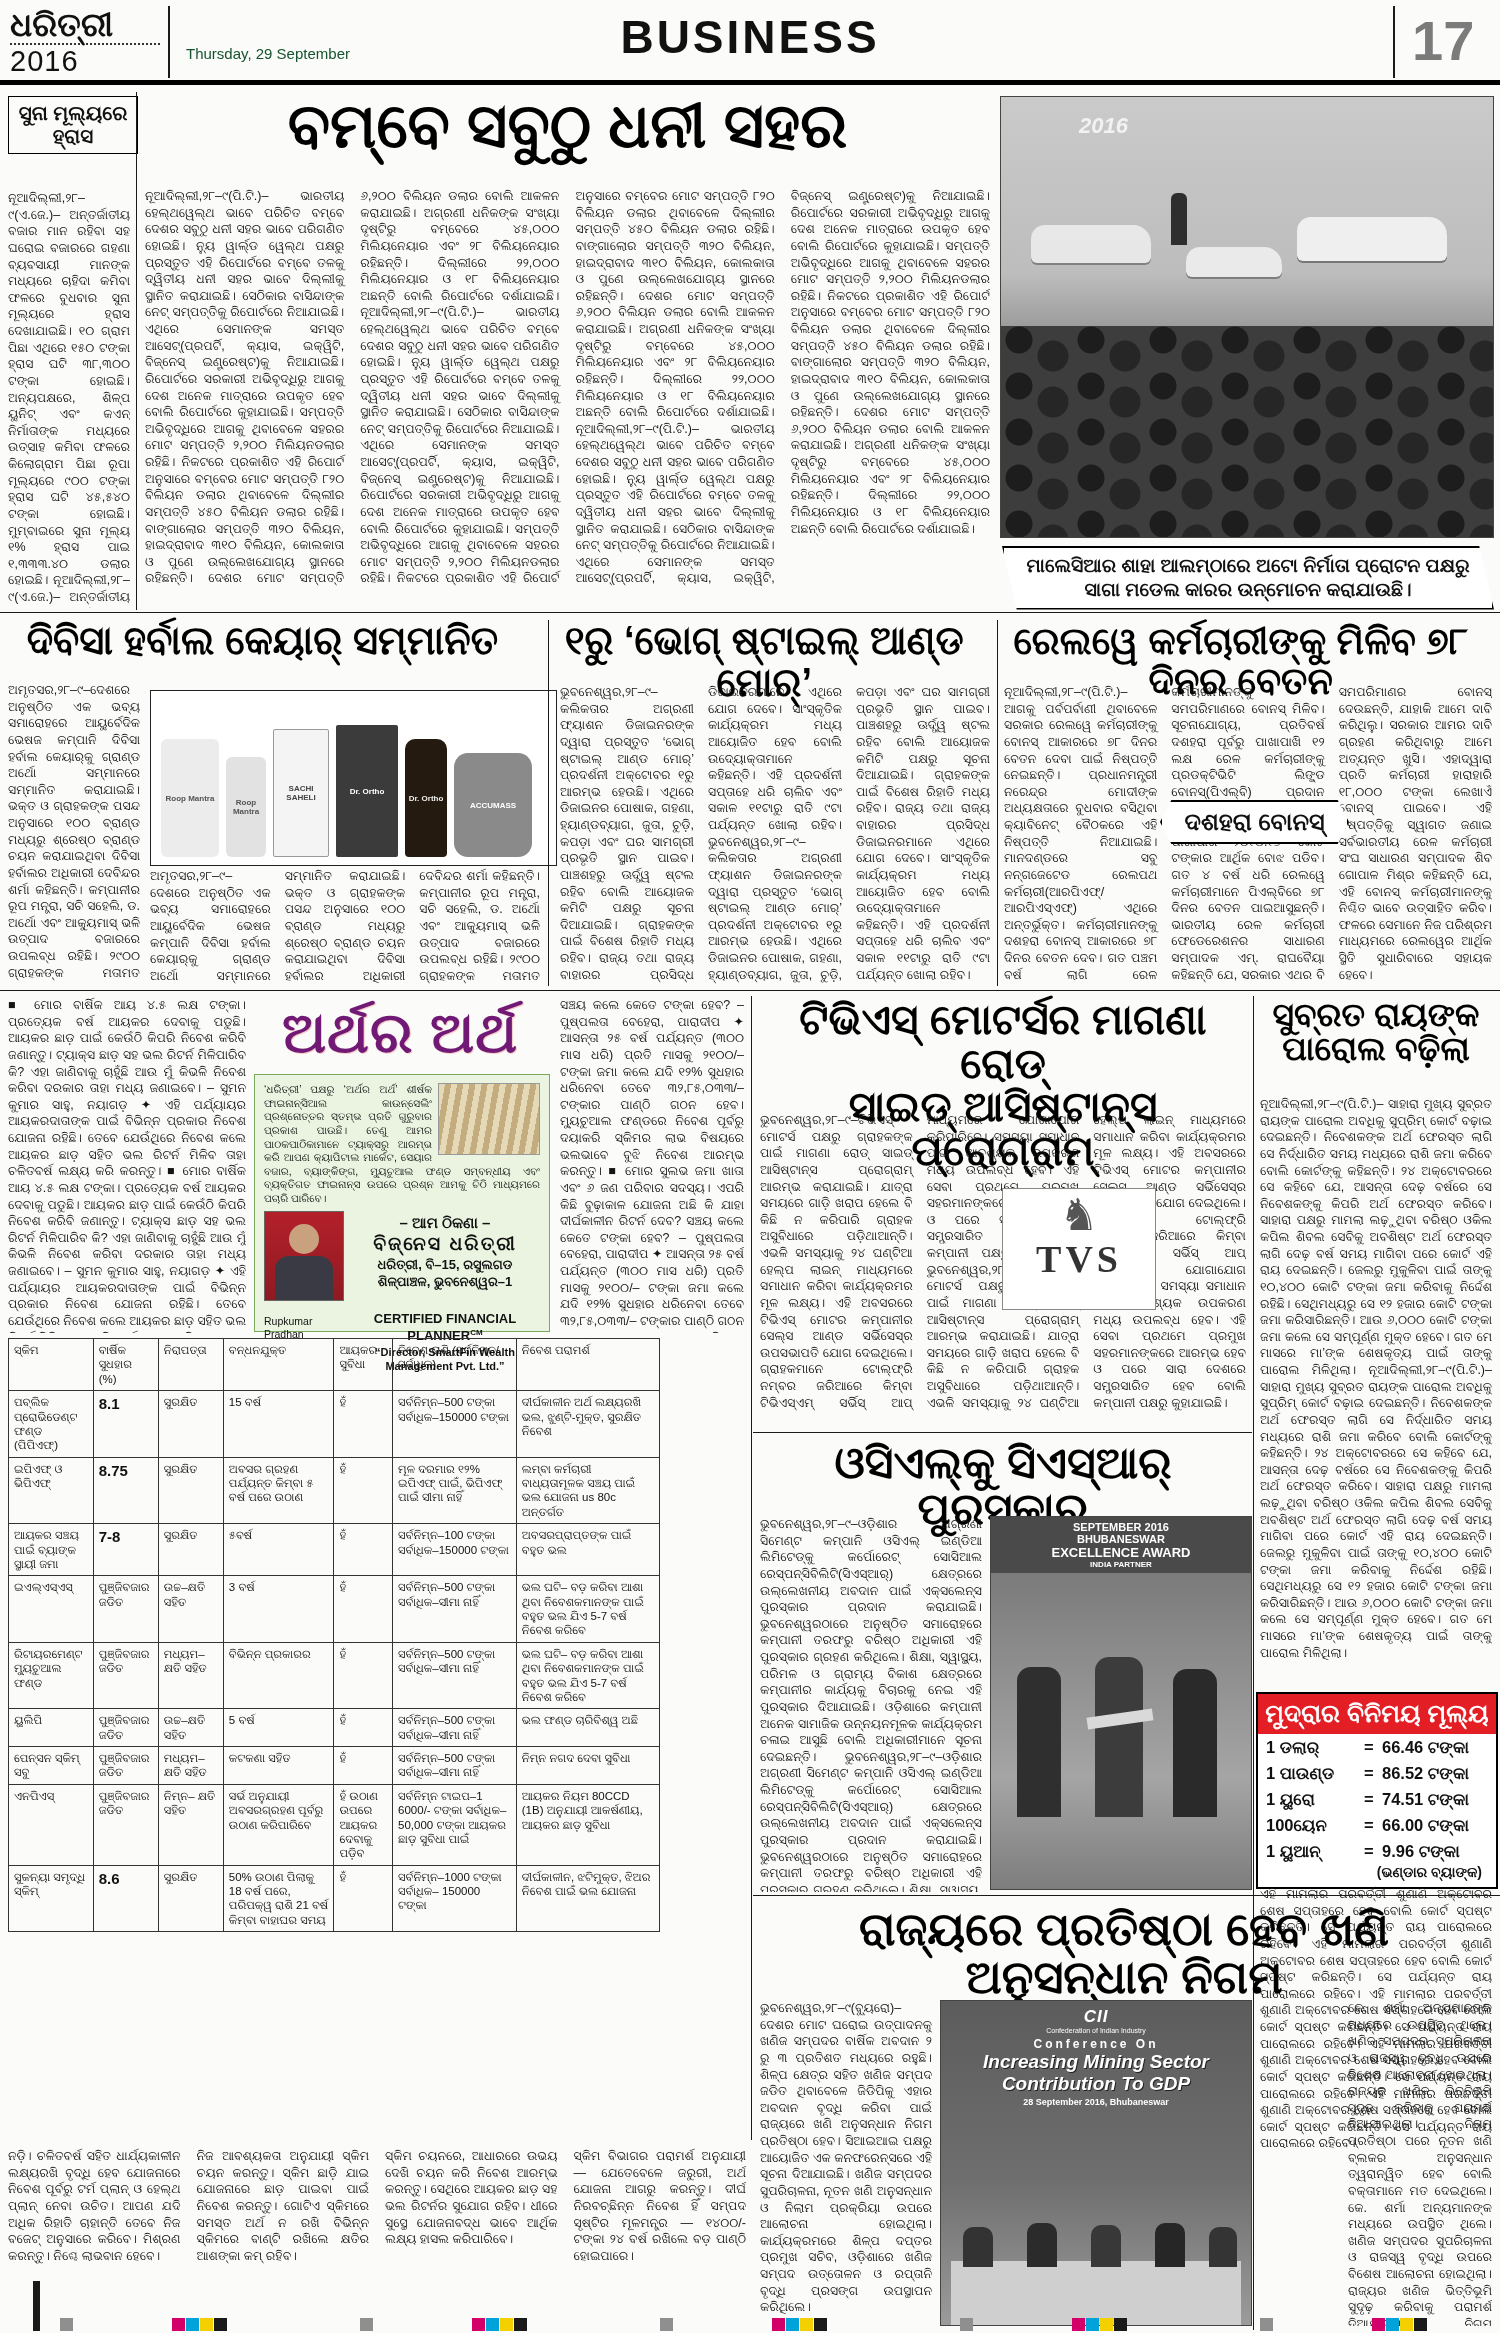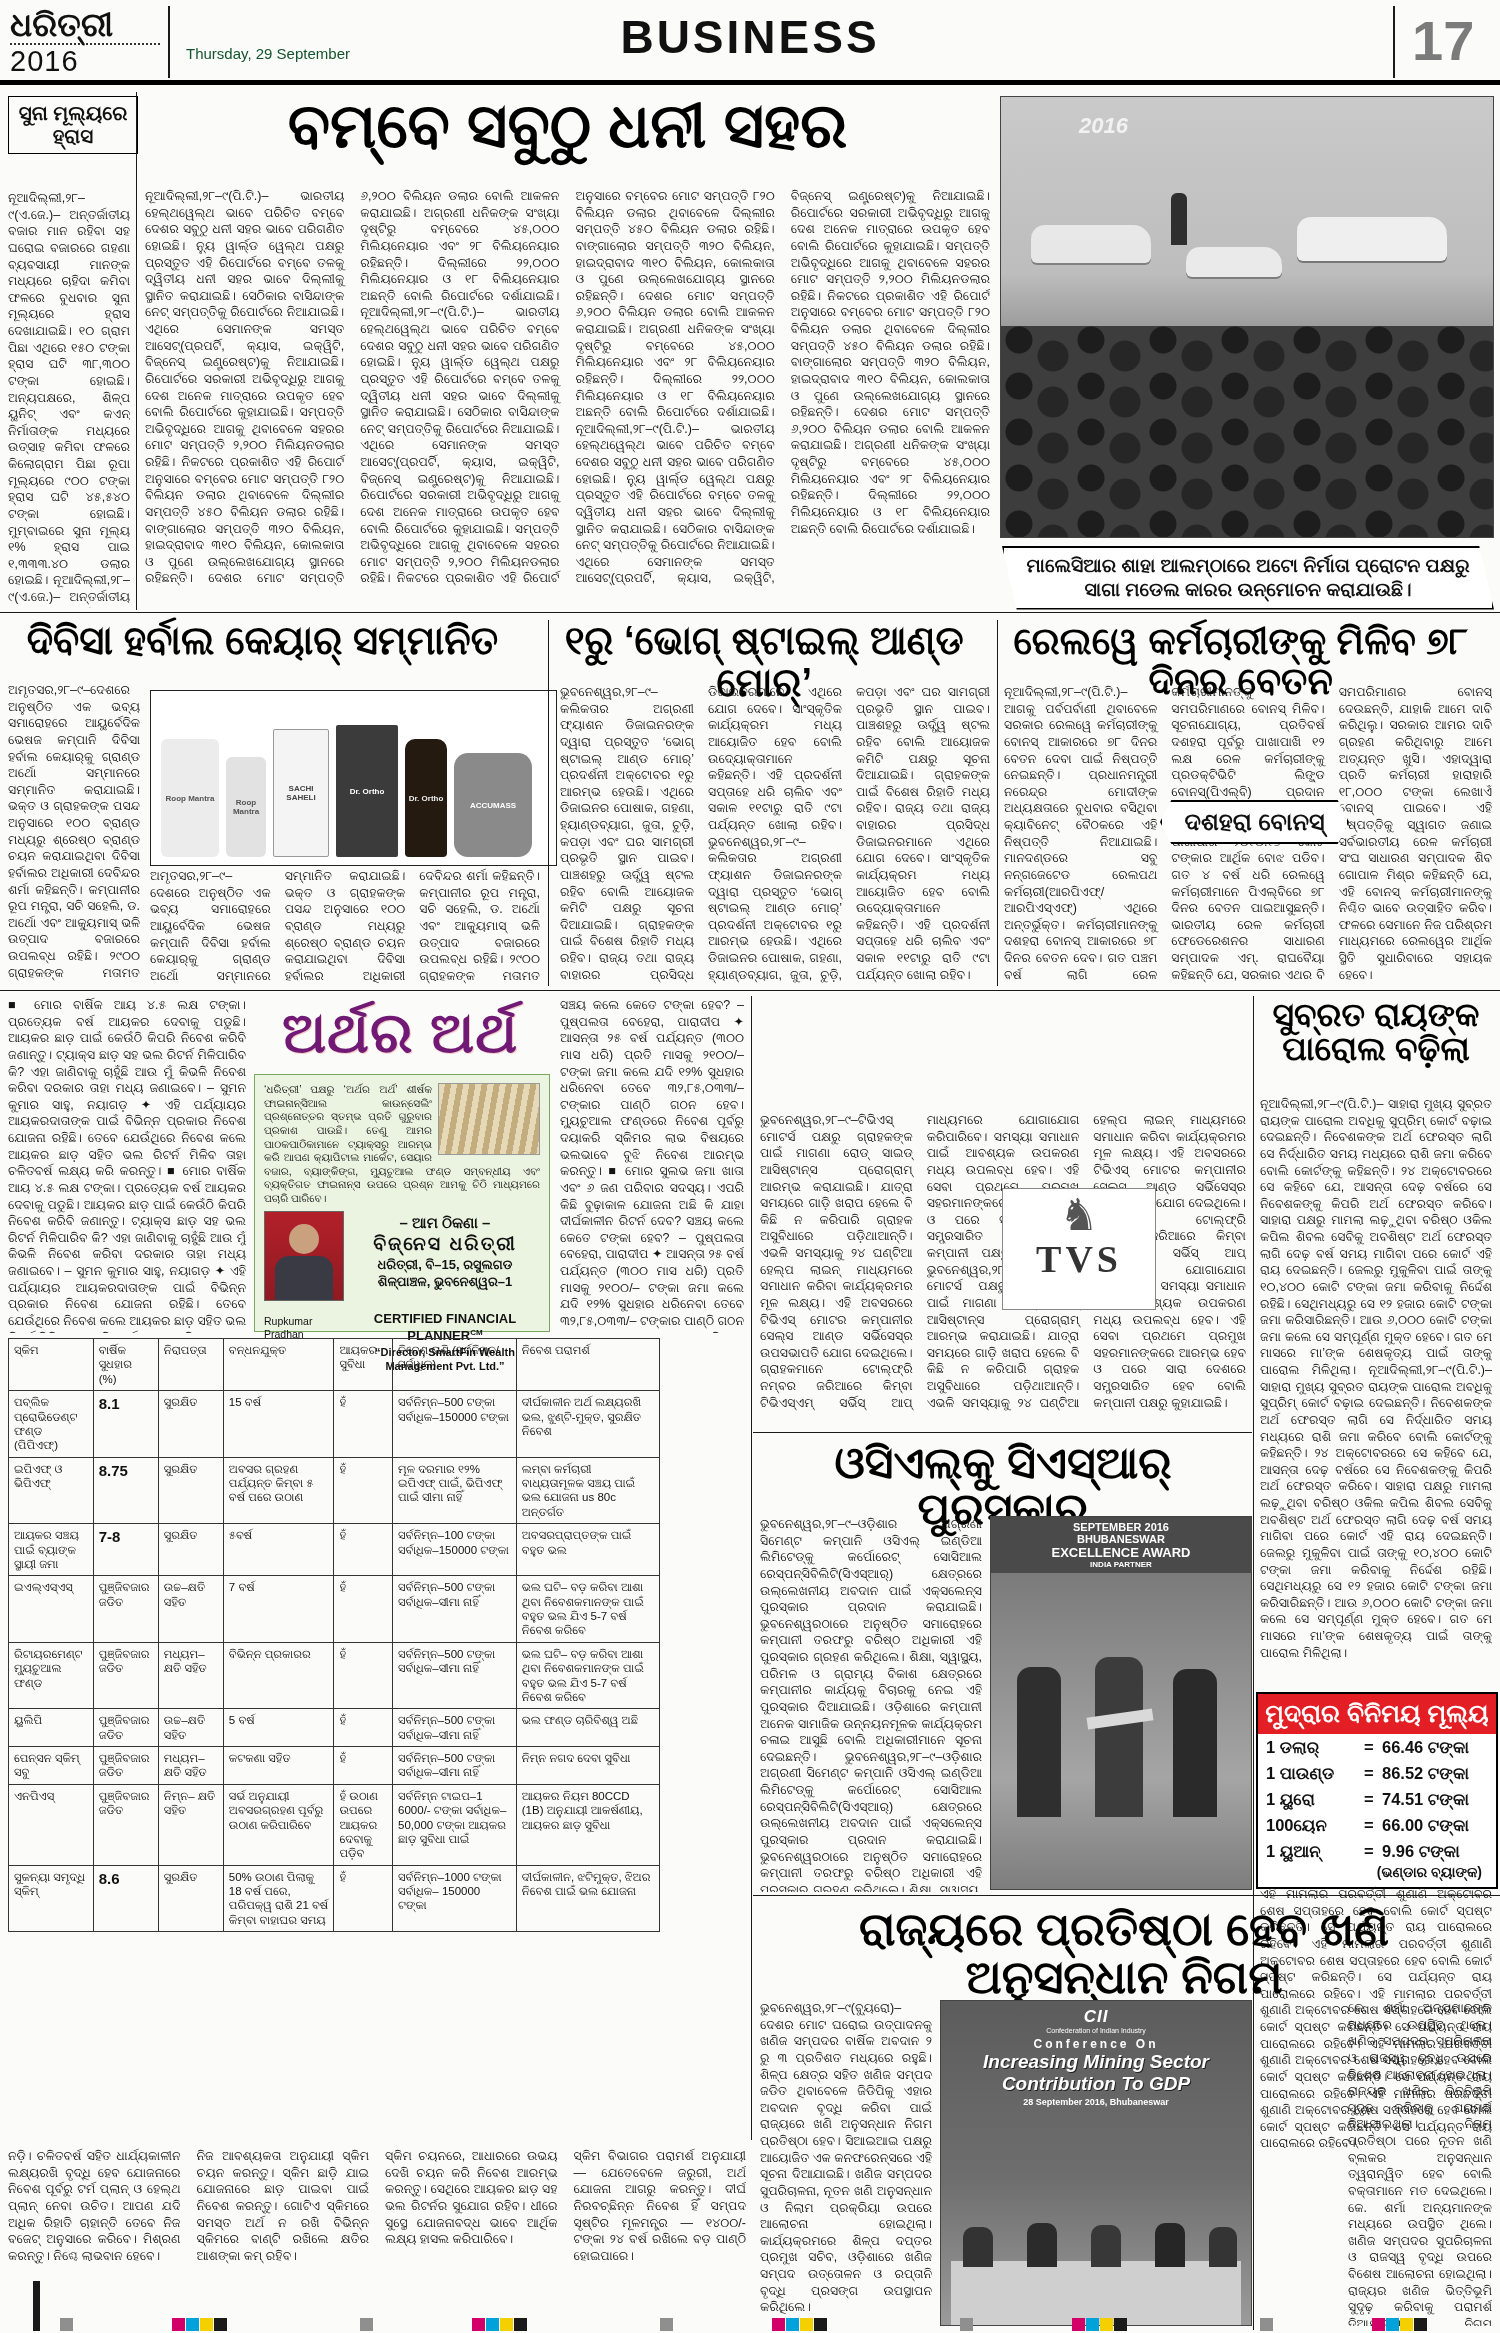--- a/index.html
+++ b/index.html
@@ -199,21 +199,21 @@
             <td>ସୁରକ୍ଷିତ</td>
             <td>୫ବର୍ଷ</td>
             <td>ହଁ</td>
             <td>ସର୍ବନିମ୍ନ–100 ଟଙ୍କା ସର୍ବାଧିକ–150000 ଟଙ୍କା</td>
             <td>ଅବସରପ୍ରାପ୍ତଙ୍କ ପାଇଁ ବହୁତ ଭଲ</td>
           </tr>
           <tr>
             <td>ଇଏଲ୍ଏସ୍ଏସ୍</td>
             <td>ପୁଞ୍ଜିବଜାର ଜଡିତ</td>
             <td>ଉଚ୍ଚ–କ୍ଷତି ସହିତ</td>
-            <td>7 ବର୍ଷ</td>
+            <td>3 ବର୍ଷ</td>
             <td>ହଁ</td>
             <td>ସର୍ବନିମ୍ନ–500 ଟଙ୍କା ସର୍ବାଧିକ–ସୀମା ନାହିଁ</td>
             <td>ଭଲ ଘଟି– ବଡ଼ କରିବା ଆଶା ଥିବା ନିବେଶକମାନଙ୍କ ପାଇଁ ବହୁତ ଭଲ ଯିଏ 5-7 ବର୍ଷ ନିବେଶ କରିବେ</td>
           </tr>
           <tr>
             <td>ରିଟାୟରମେଣ୍ଟ ମ୍ୟୁଚୁଆଲ ଫଣ୍ଡ</td>
             <td>ପୁଞ୍ଜିବଜାର ଜଡିତ</td>
             <td>ମଧ୍ୟମ– କ୍ଷତି ସହିତ</td>
             <td>ବିଭିନ୍ନ ପ୍ରକାରର</td>
             <td>ହଁ</td>
@@ -262,20 +262,24 @@
   <div class="abs body-text" style="left:8px;top:2148px;width:738px;height:176px;column-count:4;column-gap:16px;" id="footnotes">
       <p class="fn" style="margin: 0px 0px 6px;">ନଡ଼ି। ଚଳିତବର୍ଷ ସହିତ ଧାର୍ଯ୍ୟକାଳୀନ ଲକ୍ଷ୍ୟରଖି ବୃଦ୍ଧି ହେବ ଯୋଜନାରେ ନିବେଶ ପୂର୍ବରୁ ଟର୍ମ ପ୍ଲାନ୍ ଓ ହେଲ୍ଥ ପ୍ଲାନ୍ ନେବା ଉଚିତ। ଆପଣ ଯଦି ଅଧିକ ରିହାତି ଚାହାନ୍ତି ତେବେ ନିଜ ବଜେଟ୍ ଅନୁସାରେ କରିବେ। ମିଶ୍ରଣ କରନ୍ତୁ। ନିଶ୍ଚେ ଲାଭବାନ ହେବେ।</p>
       <p class="fn" style="margin: 0px 0px 6px;">ନିଜ ଆବଶ୍ୟକତା ଅନୁଯାୟୀ ସ୍କିମ ଚୟନ କରନ୍ତୁ। ସ୍କିମ ଛାଡ଼ି ଯାଇ ଯୋଜନାରେ ଛାଡ଼ ପାଇବା ପାଇଁ ନିବେଶ କରନ୍ତୁ। ଗୋଟିଏ ସ୍କିମରେ ସମସ୍ତ ଅର୍ଥ ନ ରଖି ବିଭିନ୍ନ ସ୍କିମରେ ବାଣ୍ଟି ରଖିଲେ କ୍ଷତିର ଆଶଙ୍କା କମ୍ ରହିବ।</p>
       <p class="fn" style="margin: 0px 0px 6px;">ସ୍କିମ ଚୟନରେ, ଆଧାରରେ ଉଭୟ ଦେଖି ଚୟନ କରି ନିବେଶ ଆରମ୍ଭ କରନ୍ତୁ। ସେଥିରେ ଆୟକର ଛାଡ଼ ସହ ଭଲ ରିଟର୍ନର ସୁଯୋଗ ରହିବ। ଧୀରେ ସୁସ୍ଥେ ଯୋଜନାବଦ୍ଧ ଭାବେ ଆର୍ଥିକ ଲକ୍ଷ୍ୟ ହାସଲ କରିପାରିବେ।</p>
       <p class="fn" style="margin: 0px 0px 6px;">ସ୍କିମ ବିଭାଗର ପରାମର୍ଶ ଅନୁଯାୟୀ — ଯେତେବେଳେ ଜରୁରୀ, ଅର୍ଥ ଯୋଜନା ଆଗରୁ କରନ୍ତୁ। ଦୀର୍ଘ ନିରବଚ୍ଛିନ୍ନ ନିବେଶ ହିଁ ସମ୍ପଦ ସୃଷ୍ଟିର ମୂଳମନ୍ତ୍ର — ୧୪୦୦/- ଟଙ୍କା ୨୪ ବର୍ଷ ରଖିଲେ ବଡ଼ ପାଣ୍ଠି ହୋଇପାରେ।</p>
     </div>
 
   <div class="abs vrule" style="left:751px;top:996px;height:1144px;border-left-width:1px;"></div>
   <div class="abs vrule" style="left:1253px;top:996px;height:1334px;border-left-width:1px;"></div>
 
+  <div class="abs hl hl-center" style="left:760px;top:998px;width:486px;font-size:42px;">
+    <div>ଟିଭିଏସ୍ ମୋଟର୍ସର ମାଗଣା ରୋଡ୍</div>
+    <div>ସାଇଡ୍ ଆସିଷ୍ଟାନ୍ସ ପ୍ରୋଗ୍ରାମ୍</div>
+  </div>
   <div class="abs body-text cols3" style="left:760px;top:1112px;width:486px;height:312px;">ଭୁବନେଶ୍ୱର,୨୮–୯–ଟିଭିଏସ୍ ମୋଟର୍ସ ପକ୍ଷରୁ ଗ୍ରାହକଙ୍କ ପାଇଁ ମାଗଣା ରୋଡ୍ ସାଇଡ୍ ଆସିଷ୍ଟାନ୍ସ ପ୍ରୋଗ୍ରାମ୍ ଆରମ୍ଭ କରାଯାଇଛି। ଯାତ୍ରା ସମୟରେ ଗାଡ଼ି ଖରାପ ହେଲେ ବି କିଛି ନ କରିପାରି ଗ୍ରାହକ ଅସୁବିଧାରେ ପଡ଼ିଥାଆନ୍ତି। ଏଭଳି ସମସ୍ୟାକୁ ୨୪ ଘଣ୍ଟିଆ ହେଲ୍ପ ଲାଇନ୍ ମାଧ୍ୟମରେ ସମାଧାନ କରିବା କାର୍ଯ୍ୟକ୍ରମର ମୂଳ ଲକ୍ଷ୍ୟ। ଏହି ଅବସରରେ ଟିଭିଏସ୍ ମୋଟର କମ୍ପାନୀର ସେଲ୍ସ ଆଣ୍ଡ ସର୍ଭିସେସ୍‌ର ଉପସଭାପତି ଯୋଗ ଦେଇଥିଲେ। ଗ୍ରାହକମାନେ ଟୋଲ୍‌ଫ୍ରି ନମ୍ବର ଜରିଆରେ କିମ୍ବା ଟିଭିଏସ୍ଏମ୍ ସର୍ଭିସ୍ ଆପ୍ ମାଧ୍ୟମରେ ଯୋଗାଯୋଗ କରିପାରିବେ। ସମସ୍ୟା ସମାଧାନ ପାଇଁ ଆବଶ୍ୟକ ଉପକରଣ ମଧ୍ୟ ଉପଲବ୍ଧ ହେବ। ଏହି ସେବା ପ୍ରଥମେ ପ୍ରମୁଖ ସହରମାନଙ୍କରେ ଆରମ୍ଭ ହେବ ଓ ପରେ ସାରା ଦେଶରେ ସମ୍ପ୍ରସାରିତ ହେବ ବୋଲି କମ୍ପାନୀ ପକ୍ଷରୁ କୁହାଯାଇଛି। ଭୁବନେଶ୍ୱର,୨୮–୯–ଟିଭିଏସ୍ ମୋଟର୍ସ ପକ୍ଷରୁ ଗ୍ରାହକଙ୍କ ପାଇଁ ମାଗଣା ରୋଡ୍ ସାଇଡ୍ ଆସିଷ୍ଟାନ୍ସ ପ୍ରୋଗ୍ରାମ୍ ଆରମ୍ଭ କରାଯାଇଛି। ଯାତ୍ରା ସମୟରେ ଗାଡ଼ି ଖରାପ ହେଲେ ବି କିଛି ନ କରିପାରି ଗ୍ରାହକ ଅସୁବିଧାରେ ପଡ଼ିଥାଆନ୍ତି। ଏଭଳି ସମସ୍ୟାକୁ ୨୪ ଘଣ୍ଟିଆ ହେଲ୍ପ ଲାଇନ୍ ମାଧ୍ୟମରେ ସମାଧାନ କରିବା କାର୍ଯ୍ୟକ୍ରମର ମୂଳ ଲକ୍ଷ୍ୟ। ଏହି ଅବସରରେ ଟିଭିଏସ୍ ମୋଟର କମ୍ପାନୀର ସେଲ୍ସ ଆଣ୍ଡ ସର୍ଭିସେସ୍‌ର ଉପସଭାପତି ଯୋଗ ଦେଇଥିଲେ। ଗ୍ରାହକମାନେ ଟୋଲ୍‌ଫ୍ରି ନମ୍ବର ଜରିଆରେ କିମ୍ବା ଟିଭିଏସ୍ଏମ୍ ସର୍ଭିସ୍ ଆପ୍ ମାଧ୍ୟମରେ ଯୋଗାଯୋଗ କରିପାରିବେ। ସମସ୍ୟା ସମାଧାନ ପାଇଁ ଆବଶ୍ୟକ ଉପକରଣ ମଧ୍ୟ ଉପଲବ୍ଧ ହେବ। ଏହି ସେବା ପ୍ରଥମେ ପ୍ରମୁଖ ସହରମାନଙ୍କରେ ଆରମ୍ଭ ହେବ ଓ ପରେ ସାରା ଦେଶରେ ସମ୍ପ୍ରସାରିତ ହେବ ବୋଲି କମ୍ପାନୀ ପକ୍ଷରୁ କୁହାଯାଇଛି।</div>
   <div class="abs tvs-box" style="left:1002px;top:1188px;width:152px;height:116px;padding-top:4px;">
     <div class="tvs-horse">♞</div>
     <div class="tvs-word">TVS</div>
   </div>
 
   <div class="abs hl hl-center" style="left:1260px;top:998px;width:232px;font-size:33px;">
     <div>ସୁବ୍ରତ ରାୟଙ୍କ</div>
     <div>ପାରୋଲ ବଢ଼ିଲା</div>
   </div>

